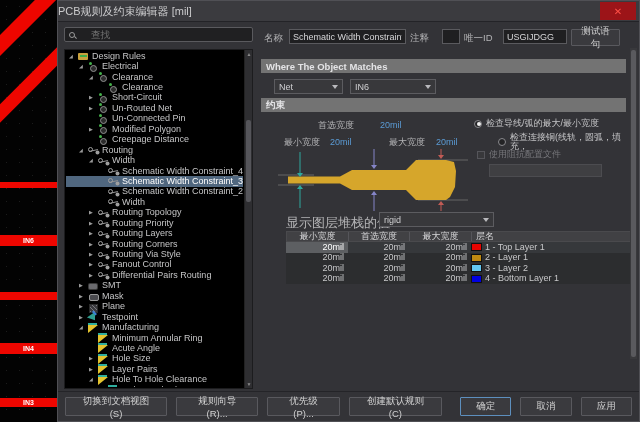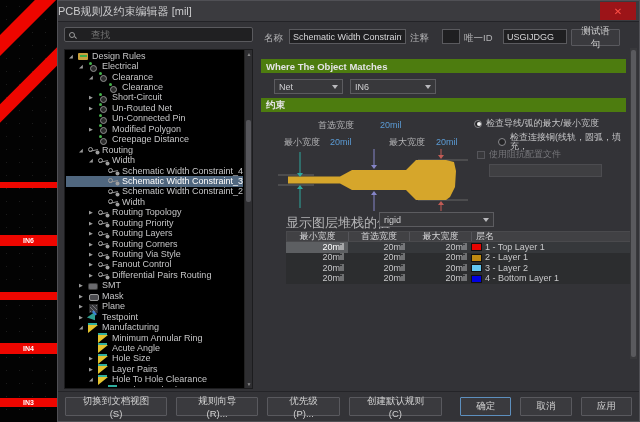--- a/index.html
+++ b/index.html
@@ -56,21 +56,21 @@
   .tree-scroll .thumb{position:absolute;left:1px;right:1px;top:70px;height:82px;background:#55555a;border-radius:2px;}
 
   
   .right-col{position:absolute;left:200px;top:5px;right:10px;bottom:2px;font-size:9.5px;color:#b9b9bb;}
   .vscroll{position:absolute;right:2px;top:26px;bottom:32px;width:7px;background:#39393c;}
   .vscroll .thumb{position:absolute;left:1px;right:1px;top:2px;bottom:2px;background:#5a5a5e;border-radius:2px;}
   .flabel{position:absolute;line-height:1;color:#b4b4b6;}
   .tinput{position:absolute;height:15px;background:#1f1f21;border:1px solid #5a5a5e;color:#d6d6d8;font-size:9px;padding:0 3px;font-family:inherit;}
   .btn{background:#3a3a3e;border:1px solid #59595e;color:#d2d2d2;font-size:9.5px;display:flex;align-items:center;justify-content:center;border-radius:1px;font-family:inherit;}
   .test-btn{position:absolute;left:313px;top:2px;width:49px;height:17px;}
-  .group-hdr{position:absolute;left:3px;right:3px;height:14px;background:#4d7c0f;color:#e4e4e6;font-weight:bold;font-size:9.5px;display:flex;align-items:center;padding-left:5px;}
+  .group-hdr{position:absolute;left:3px;right:3px;height:14px;background:#737373;color:#e4e4e6;font-weight:bold;font-size:9.5px;display:flex;align-items:center;padding-left:5px;}
   .dd{position:absolute;height:15px;background:#38383b;border:1px solid #5c5c60;color:#cfcfd1;font-size:9px;display:flex;align-items:center;justify-content:space-between;padding:0 4px;gap:39px;}
   .chev{width:0;height:0;border-left:3px solid transparent;border-right:3px solid transparent;border-top:4px solid #b9b9bd;}
   .bluetext{color:#5b9bd5;}
   .radio-opt{position:absolute;display:flex;align-items:center;gap:4px;font-size:9px;color:#c3c3c5;line-height:1;}
   .radio{width:8px;height:8px;border-radius:50%;border:1px solid #8a8a8e;background:#232325;position:relative;flex:0 0 8px;}
   .radio.on::after{content:"";position:absolute;left:1.5px;top:1.5px;width:4px;height:4px;border-radius:50%;background:#f2f2f2;}
   .cb-opt{position:absolute;display:flex;align-items:center;gap:4px;font-size:9px;color:#76767a;line-height:1;}
   .cb{width:8px;height:8px;border:1px solid #55555a;background:#38383b;flex:0 0 8px;}
   .dis-input{position:absolute;left:231px;top:137px;width:113px;height:13px;background:#3f3f42;border:1px solid #4c4c50;}
   .wtable{position:absolute;left:28px;top:204px;width:345px;font-size:9px;line-height:1;}

